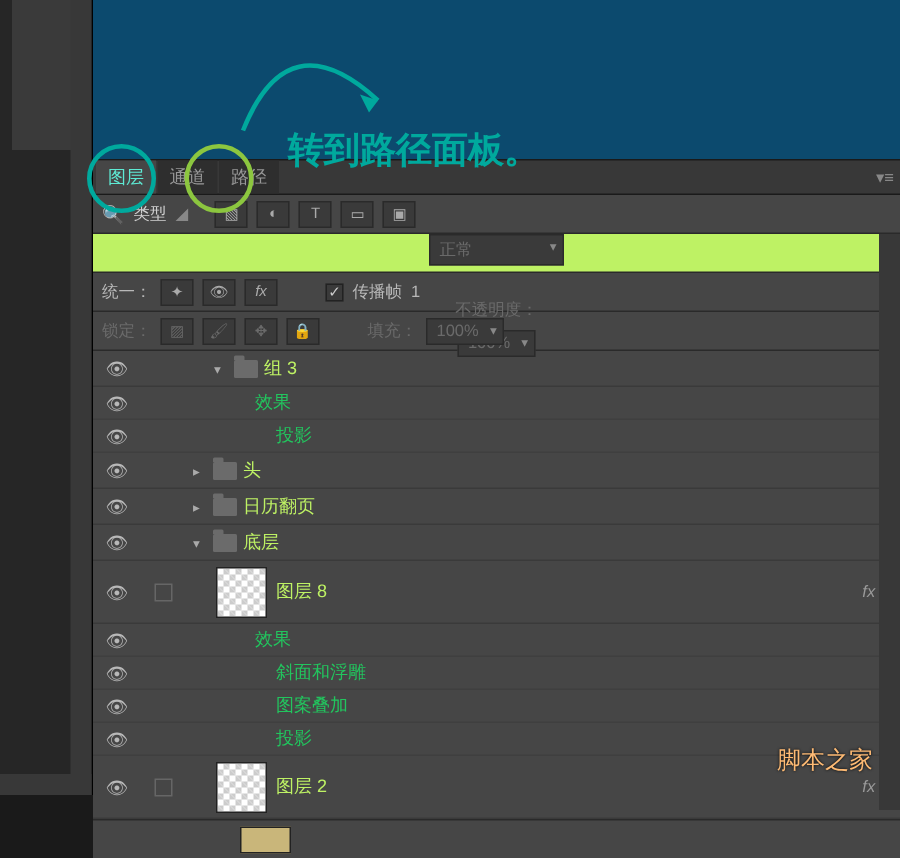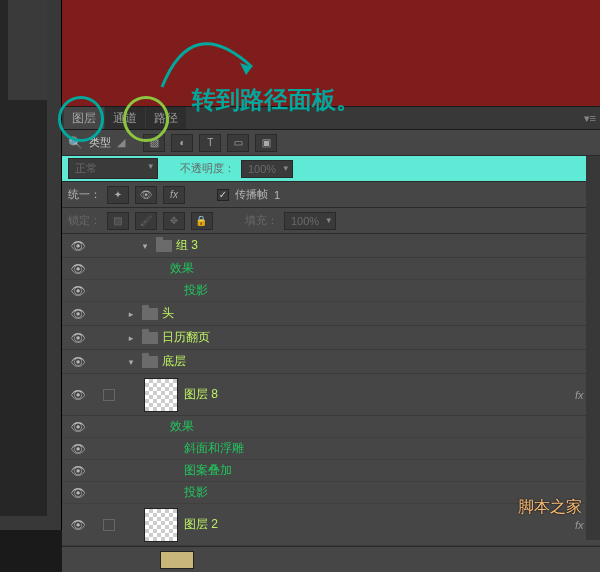--- a/index.html
+++ b/index.html
@@ -3,38 +3,38 @@
 <meta charset="utf-8">
 <style>
 * { margin: 0; padding: 0; box-sizing: border-box; font-family: "Microsoft YaHei", Arial, sans-serif; }
 body { background: #1a1a1a; width: 600px; height: 572px; overflow: hidden; position: relative; color: #b8b8b8; font-size: 11px; }
 .canvas-area { position: absolute; left: 0; top: 0; width: 62px; height: 530px; background: #262626; border-right: 1px solid #000; }
 .canvas-area .doc-edge { position: absolute; left: 8px; top: 0; width: 40px; height: 100px; background: #3a3a3a; }
 .canvas-area .scrollbar-v { position: absolute; right: 0; top: 0; width: 14px; height: 100%; background: #383838; }
 .canvas-area .scrollbar-h { position: absolute; left: 0; bottom: 0; width: 100%; height: 14px; background: #383838; }
 
 .right-panel { position: absolute; left: 62px; top: 0; right: 0; bottom: 0; background: #1f1f1f; }
-.dark-top { height: 106px; background: #7f1d1d; position: relative; }
+.dark-top { height: 106px; background: #0c4a6e; position: relative; }
 .annotation { position: absolute; left: 130px; top: 84px; font-size: 24px; color: #00a99d; font-weight: bold; z-index: 10; }
 .arrow-curve { position: absolute; left: 90px; top: 32px; width: 120px; height: 60px; z-index: 10; }
 .arrow-curve svg { overflow: visible; }
 .circle1 { position: absolute; left: -4px; top: 96px; width: 46px; height: 46px; border: 3px solid #00a99d; border-radius: 50%; z-index: 11; }
 .circle2 { position: absolute; left: 61px; top: 96px; width: 46px; height: 46px; border: 3px solid #8cc63f; border-radius: 50%; z-index: 11; }
 
 .tabbar { display: flex; align-items: center; background: #383838; height: 24px; border-top: 1px solid #1a1a1a; border-bottom: 1px solid #1a1a1a; padding-left: 2px; }
 .tab { padding: 0 8px; height: 22px; line-height: 22px; color: #989898; font-size: 12px; background: #2e2e2e; margin-right: 1px; cursor: pointer; }
-.tab.active { background: #464646; color: #a3a3a3; }
+.tab.active { background: #464646; color: #5eead4; }
 .panel-menu { margin-left: auto; margin-right: 4px; color: #888; }
 
 .toolbar { display: flex; align-items: center; background: #464646; height: 26px; padding: 0 6px; gap: 6px; border-bottom: 1px solid #2a2a2a; }
 .search-icon { color: #aaa; font-size: 12px; }
 .filter-label { color: #d0d0d0; font-weight: normal; }
 .ico-btn { width: 22px; height: 18px; background: #3a3a3a; border: 1px solid #2a2a2a; display: inline-flex; align-items: center; justify-content: center; color: #aaa; font-size: 10px; }
 
-.blend-row { display: flex; align-items: center; background: #5eead4; height: 26px; padding: 0 6px; gap: 6px; border-bottom: 1px solid #2a2a2a; }
+.blend-row { display: flex; align-items: center; background: #bef264; height: 26px; padding: 0 6px; gap: 6px; border-bottom: 1px solid #2a2a2a; flex-direction: column; }
 .dropdown { background: #3a3a3a; border: 1px solid #2a2a2a; color: #b0b0b0; padding: 2px 16px 2px 6px; font-size: 11px; position: relative; }
 .dropdown::after { content: "▾"; position: absolute; right: 4px; top: 2px; color: #888; font-size: 9px; }
 
 .unify-row, .lock-row { display: flex; align-items: center; background: #464646; height: 26px; padding: 0 6px; gap: 6px; border-bottom: 1px solid #2a2a2a; }
 .checkbox { width: 12px; height: 12px; background: #3a3a3a; border: 1px solid #222; display: inline-flex; align-items: center; justify-content: center; }
 .checkbox.checked::after { content: "✓"; color: #ccc; font-size: 10px; }
 
 .layers { background: #464646; overflow: auto; }
 .layer-row { display: flex; align-items: center; height: 24px; border-bottom: 1px solid #3a3a3a; padding-left: 0; }
 .layer-row.tall { height: 42px; }

